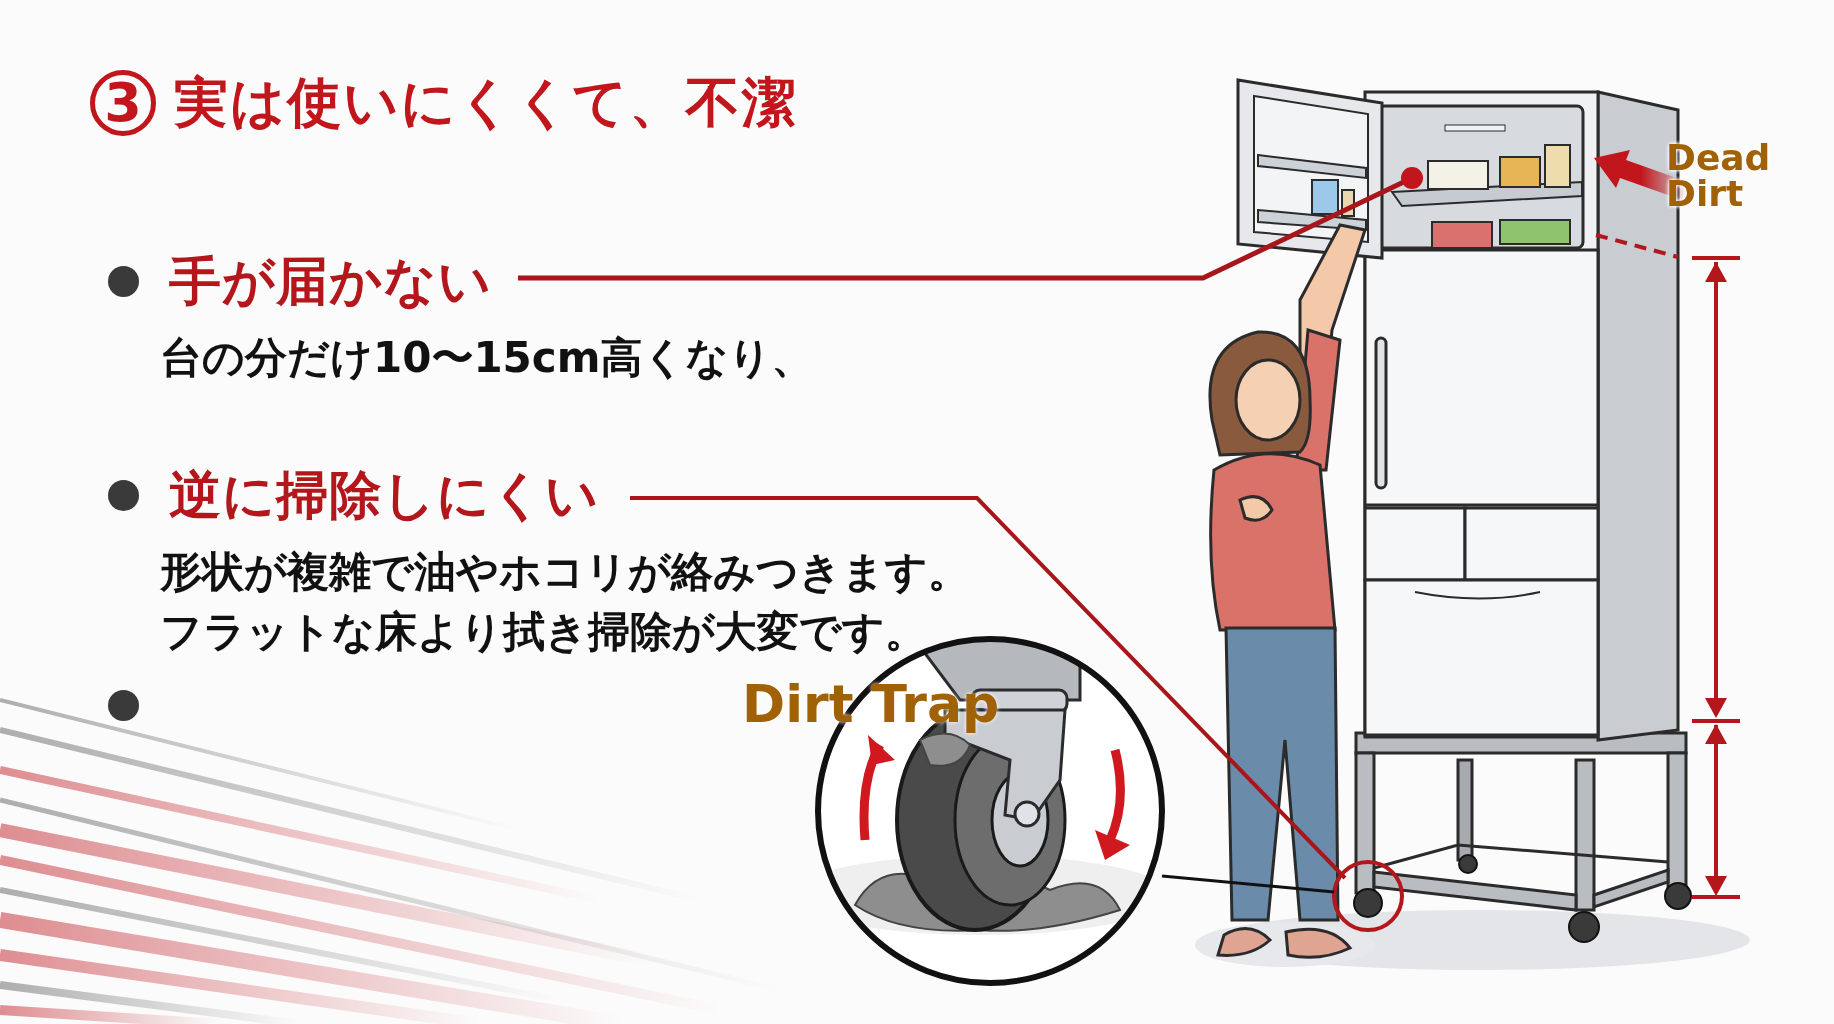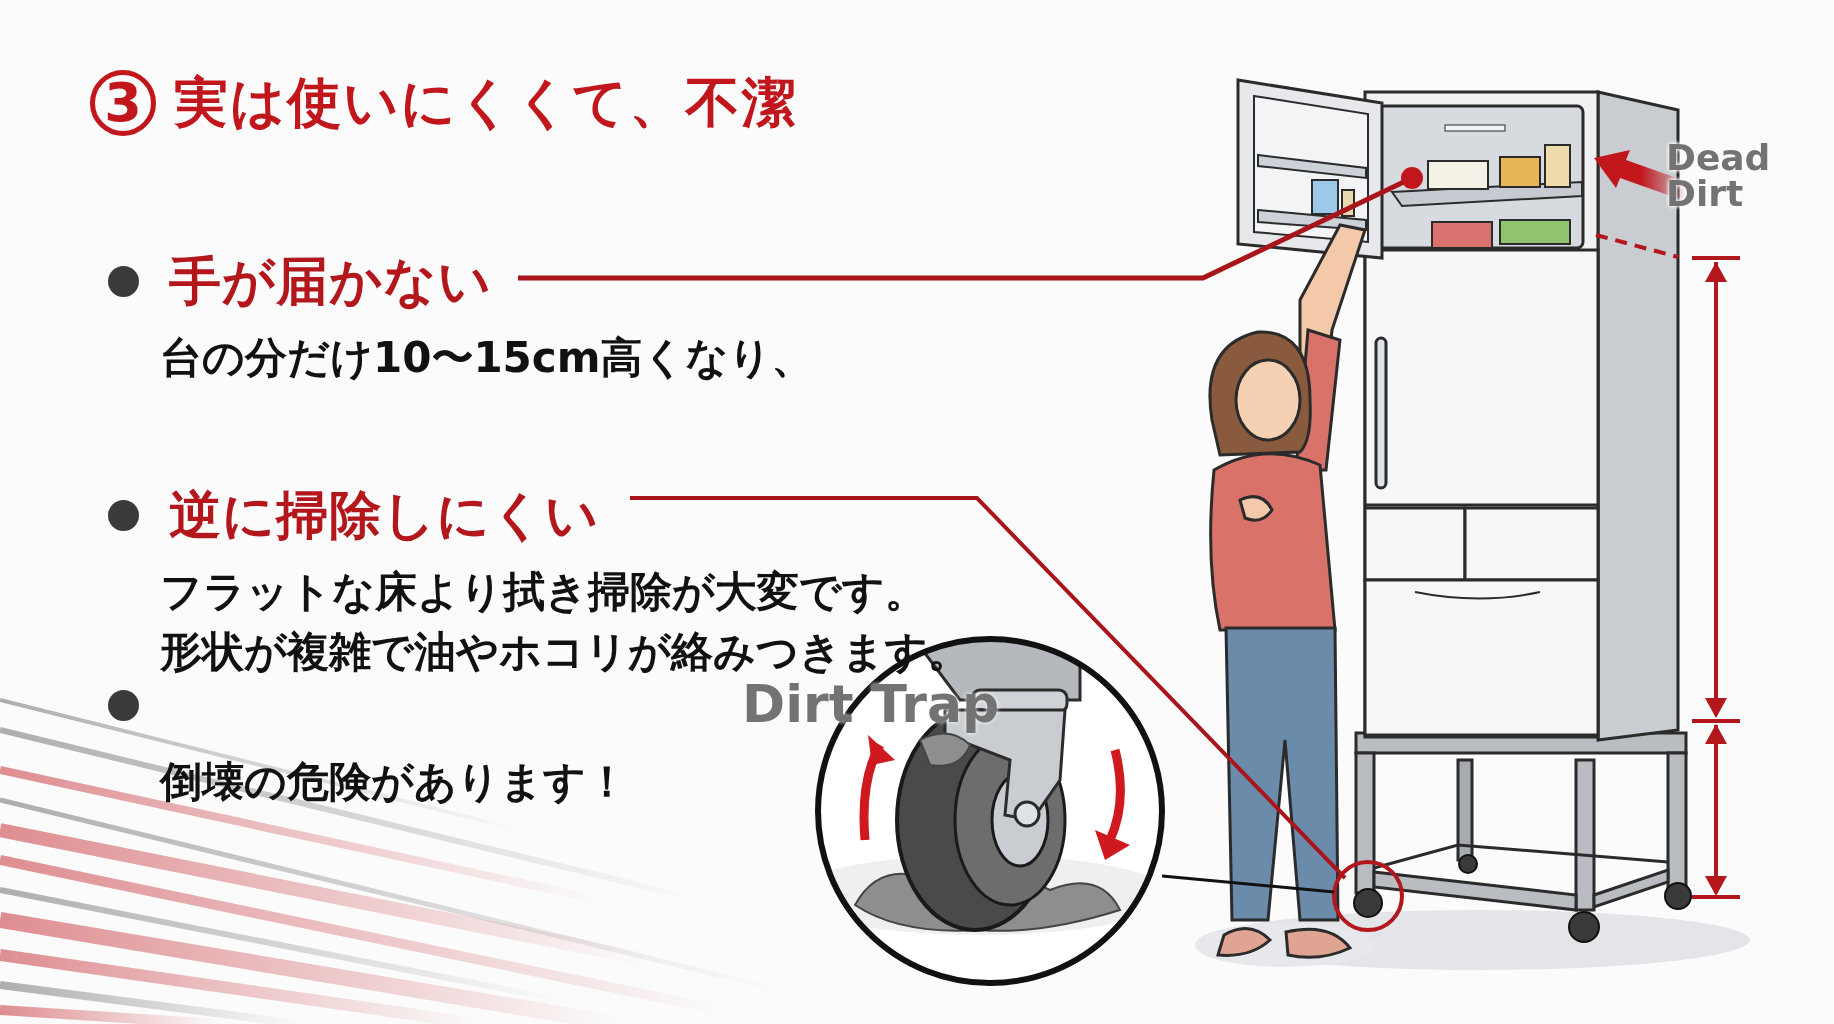--- a/index.html
+++ b/index.html
@@ -8,21 +8,21 @@
   .bgsvg{position:absolute;left:0;top:0;}
   .title{position:absolute;left:90px;top:70px;display:flex;align-items:center;color:#c0161c;font-weight:bold;}
   .title .num{width:66px;height:66px;border:5px solid #c0161c;border-radius:50%;display:flex;align-items:center;justify-content:center;font-size:54px;line-height:1;margin-right:18px;box-sizing:border-box;}
   .title .text{font-size:54px;letter-spacing:2px;line-height:1;text-shadow:0 0 3px #fff;}
   .section{position:absolute;left:108px;}
   .section .head{display:flex;align-items:center;height:58px;gap:8px;}
   .section .dot{width:31px;height:31px;border-radius:50%;background:#3a3a3a;margin-right:22px;flex:none;}
   .section .heading{font-size:52px;font-weight:bold;color:#b3161b;letter-spacing:1px;line-height:1;}
   .section .body{margin-left:52px;margin-top:18px;}
   .section .line{font-size:42px;font-weight:bold;color:#111;line-height:60px;white-space:nowrap;letter-spacing:0px;}
-  .label-en{position:absolute;font-family:"DejaVu Sans","Liberation Sans",sans-serif;font-weight:bold;color:#737373;line-height:1;}
+  .label-en{position:absolute;font-family:"DejaVu Sans","Liberation Sans",sans-serif;font-weight:bold;color:#a16207;line-height:1;}
   .dead{left:1666px;top:140px;font-size:36px;text-align:left;text-shadow:0 0 4px #fff,0 0 4px #fff;}
   .dirt{left:742px;top:678px;font-size:52px;text-shadow:0 0 4px #fff;}
 </style>
 </head>
 <body>
 
 <div class="stage">
 
   <svg class="bgsvg" width="1834" height="1024" viewBox="0 0 1834 1024">
     <defs>
@@ -178,37 +178,36 @@
   <div class="section" style="top:252px;">
     <div class="head">
       <span class="dot"></span>
       <span class="heading">手が届かない</span>
     </div>
     <div class="body">
       <div class="line">台の分だけ10〜15cm高くなり、</div>
     </div>
   </div>
 
-  <div class="section" style="top:486px;">
+  <div class="section" style="top:466px;">
     <div class="head">
       <span class="dot"></span>
       <span class="heading">逆に掃除しにくい</span>
     </div>
     <div class="body">
+      <div class="line">形状が複雑で油やホコリが絡みつきます。</div>
       <div class="line">フラットな床より拭き掃除が大変です。</div>
-      <div class="line">形状が複雑で油やホコリが絡みつきます。</div>
     </div>
   </div>
 
   <div class="section" style="top:676px;">
     <div class="head">
       <span class="dot"></span>
     </div>
     <div class="body">
-      <div class="line">倒壊の危険があります！</div>
     </div>
   </div>
 
   <div class="label-en dead">
     <div>Dead</div>
     <div>Dirt</div>
   </div>
   <div class="label-en dirt">Dirt Trap</div>
 
 </div>

